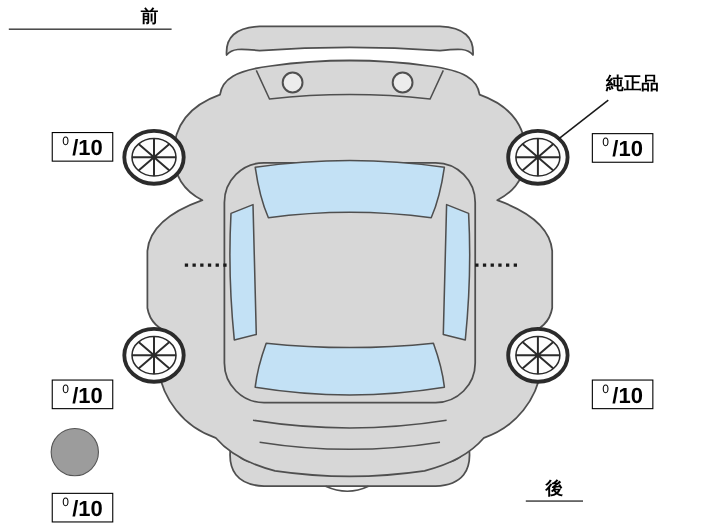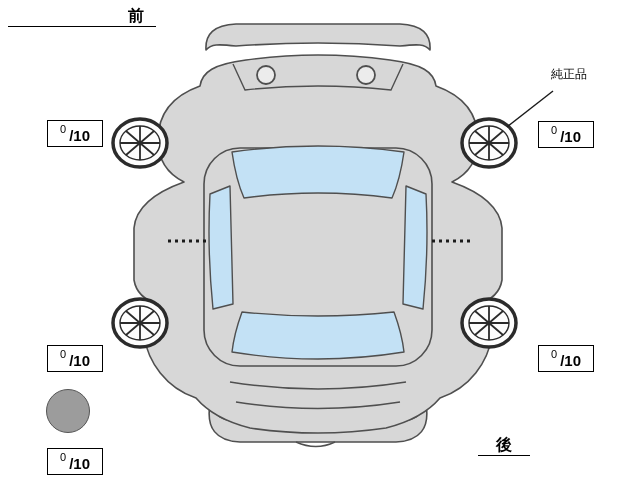--- a/index.html
+++ b/index.html
@@ -25,31 +25,31 @@
     position:absolute;left:8px;top:4px;width:148px;height:23px;
     border-bottom:1.5px solid #000;text-align:right;padding-right:12px;
     font-size:16px;font-weight:bold;line-height:23px;box-sizing:border-box;
   }
   .rear-label-wrap{
     position:absolute;left:478px;top:433px;width:52px;height:23px;
     border-bottom:1.5px solid #000;text-align:center;
     font-size:16px;font-weight:bold;line-height:23px;box-sizing:border-box;
   }
   .genuine-label{
-    position:absolute;left:551px;top:66px;font-size:12px;font-weight:normal;
+    position:absolute;left:551px;top:66px;font-size:16px;font-weight:bold;
   }
 
   
   .score-box{
     position:absolute;width:56px;height:27px;background:#fff;
     border:1px solid #000;box-sizing:border-box;
     display:flex;flex-direction:row;justify-content:center;
   }
   .score-val{font-size:11px;line-height:11px;margin-top:3px;margin-right:3px;}
-  .score-max{font-size:15px;font-weight:bold;line-height:15px;margin-top:7px;}
+  .score-max{font-size:20px;font-weight:bold;line-height:15px;margin-top:7px;}
   .box-fl{left:47px;top:120px;}
   .box-fr{left:538px;top:121px;}
   .box-rl{left:47px;top:345px;}
   .box-rr{left:538px;top:345px;}
   .box-spare{left:47px;top:448px;}
 
   .spare-tire{
     position:absolute;left:46px;top:389px;width:44px;height:44px;
     border-radius:50%;background:#9c9c9c;border:1.5px solid #555;box-sizing:border-box;
   }

